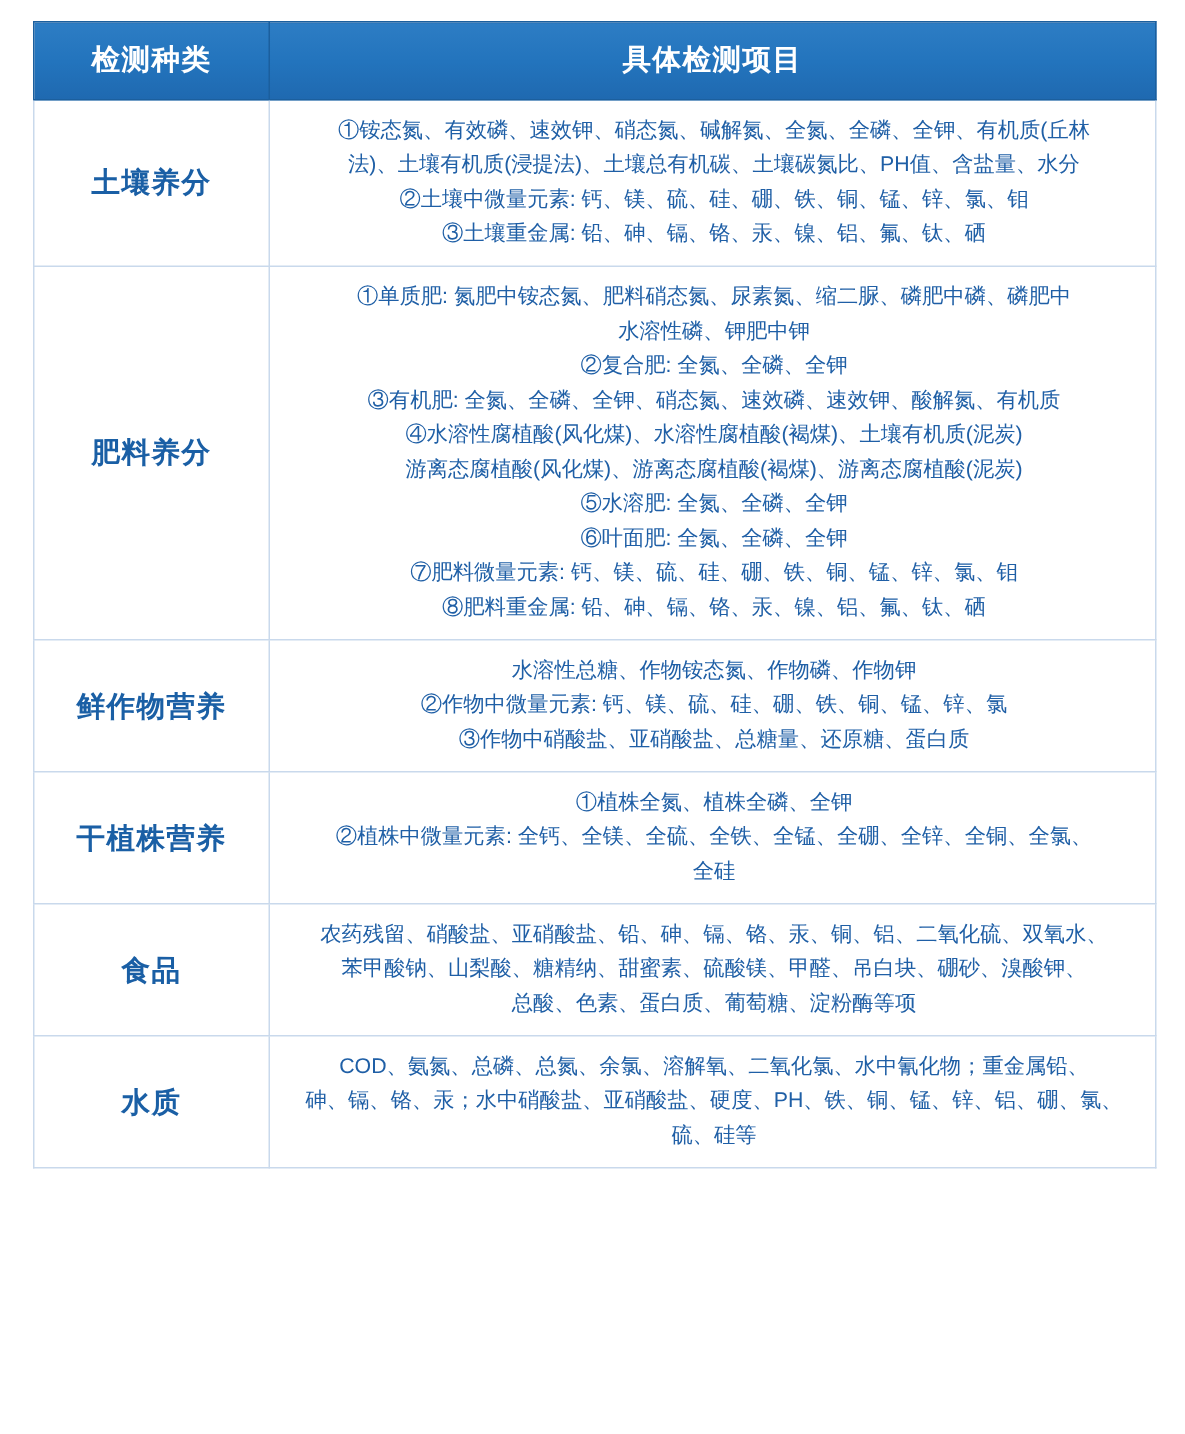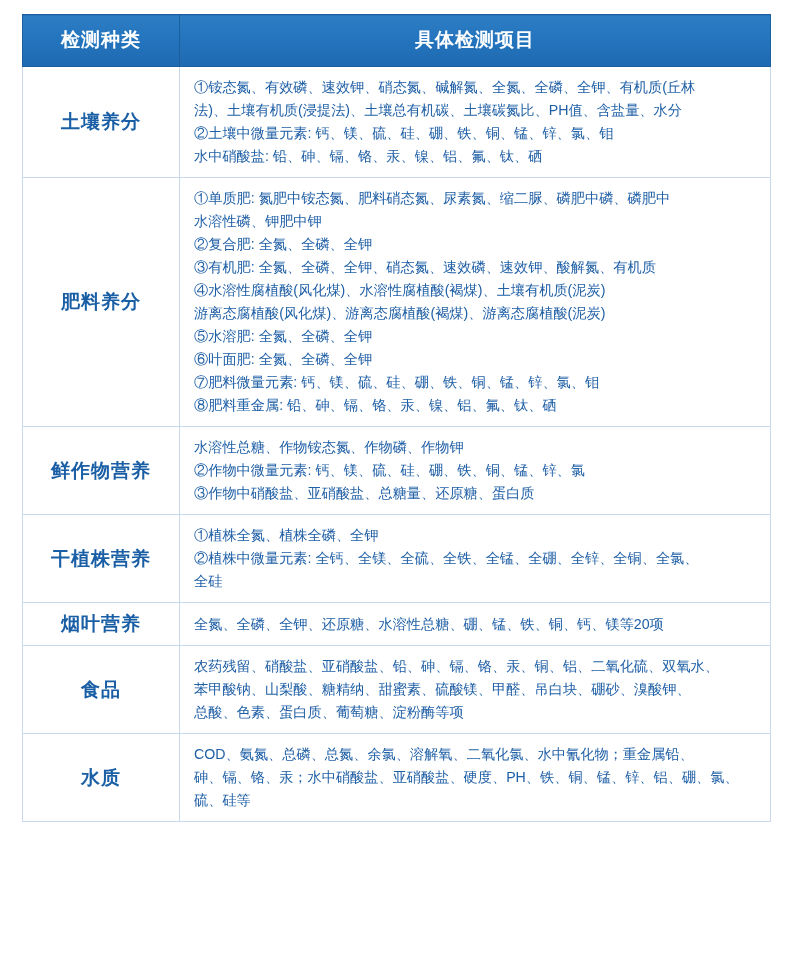--- a/index.html
+++ b/index.html
@@ -54,20 +54,21 @@
   td.items {
     padding: 9px 12px 9px 14px;
     font-size: 14.2px;
     line-height: 1.62;
     color: #1f5fa6;
     background: #ffffff;
   }
   td.items .line {
     display: block;
     text-indent: 0;
+    text-align: center;
   }
   td.items .line.cont {
     
   }
   .page-bottom-pad { height: 10px; }
 </style>
 </head>
 <body>
 
 <div class="page">
@@ -79,21 +80,21 @@
       </tr>
     </thead>
     <tbody>
 
       <tr>
         <td class="kind">土壤养分</td>
         <td class="items">
           <span class="line">①铵态氮、有效磷、速效钾、硝态氮、碱解氮、全氮、全磷、全钾、有机质(丘林</span>
           <span class="line cont">法)、土壤有机质(浸提法)、土壤总有机碳、土壤碳氮比、PH值、含盐量、水分</span>
           <span class="line">②土壤中微量元素: 钙、镁、硫、硅、硼、铁、铜、锰、锌、氯、钼</span>
-          <span class="line">水中硝酸盐: 铅、砷、镉、铬、汞、镍、铝、氟、钛、硒</span>
+          <span class="line">③土壤重金属: 铅、砷、镉、铬、汞、镍、铝、氟、钛、硒</span>
         </td>
       </tr>
 
       <tr>
         <td class="kind">肥料养分</td>
         <td class="items">
           <span class="line">①单质肥: 氮肥中铵态氮、肥料硝态氮、尿素氮、缩二脲、磷肥中磷、磷肥中</span>
           <span class="line cont">水溶性磷、钾肥中钾</span>
           <span class="line">②复合肥: 全氮、全磷、全钾</span>
           <span class="line">③有机肥: 全氮、全磷、全钾、硝态氮、速效磷、速效钾、酸解氮、有机质</span>
@@ -117,26 +118,20 @@
 
       <tr>
         <td class="kind">干植株营养</td>
         <td class="items">
           <span class="line">①植株全氮、植株全磷、全钾</span>
           <span class="line">②植株中微量元素: 全钙、全镁、全硫、全铁、全锰、全硼、全锌、全铜、全氯、</span>
           <span class="line cont">全硅</span>
         </td>
       </tr>
 
-      <tr>
-        <td class="kind">烟叶营养</td>
-        <td class="items">
-          <span class="line">全氮、全磷、全钾、还原糖、水溶性总糖、硼、锰、铁、铜、钙、镁等20项</span>
-        </td>
-      </tr>
 
       <tr>
         <td class="kind">食品</td>
         <td class="items">
           <span class="line">农药残留、硝酸盐、亚硝酸盐、铅、砷、镉、铬、汞、铜、铝、二氧化硫、双氧水、</span>
           <span class="line cont">苯甲酸钠、山梨酸、糖精纳、甜蜜素、硫酸镁、甲醛、吊白块、硼砂、溴酸钾、</span>
           <span class="line cont">总酸、色素、蛋白质、葡萄糖、淀粉酶等项</span>
         </td>
       </tr>
 

